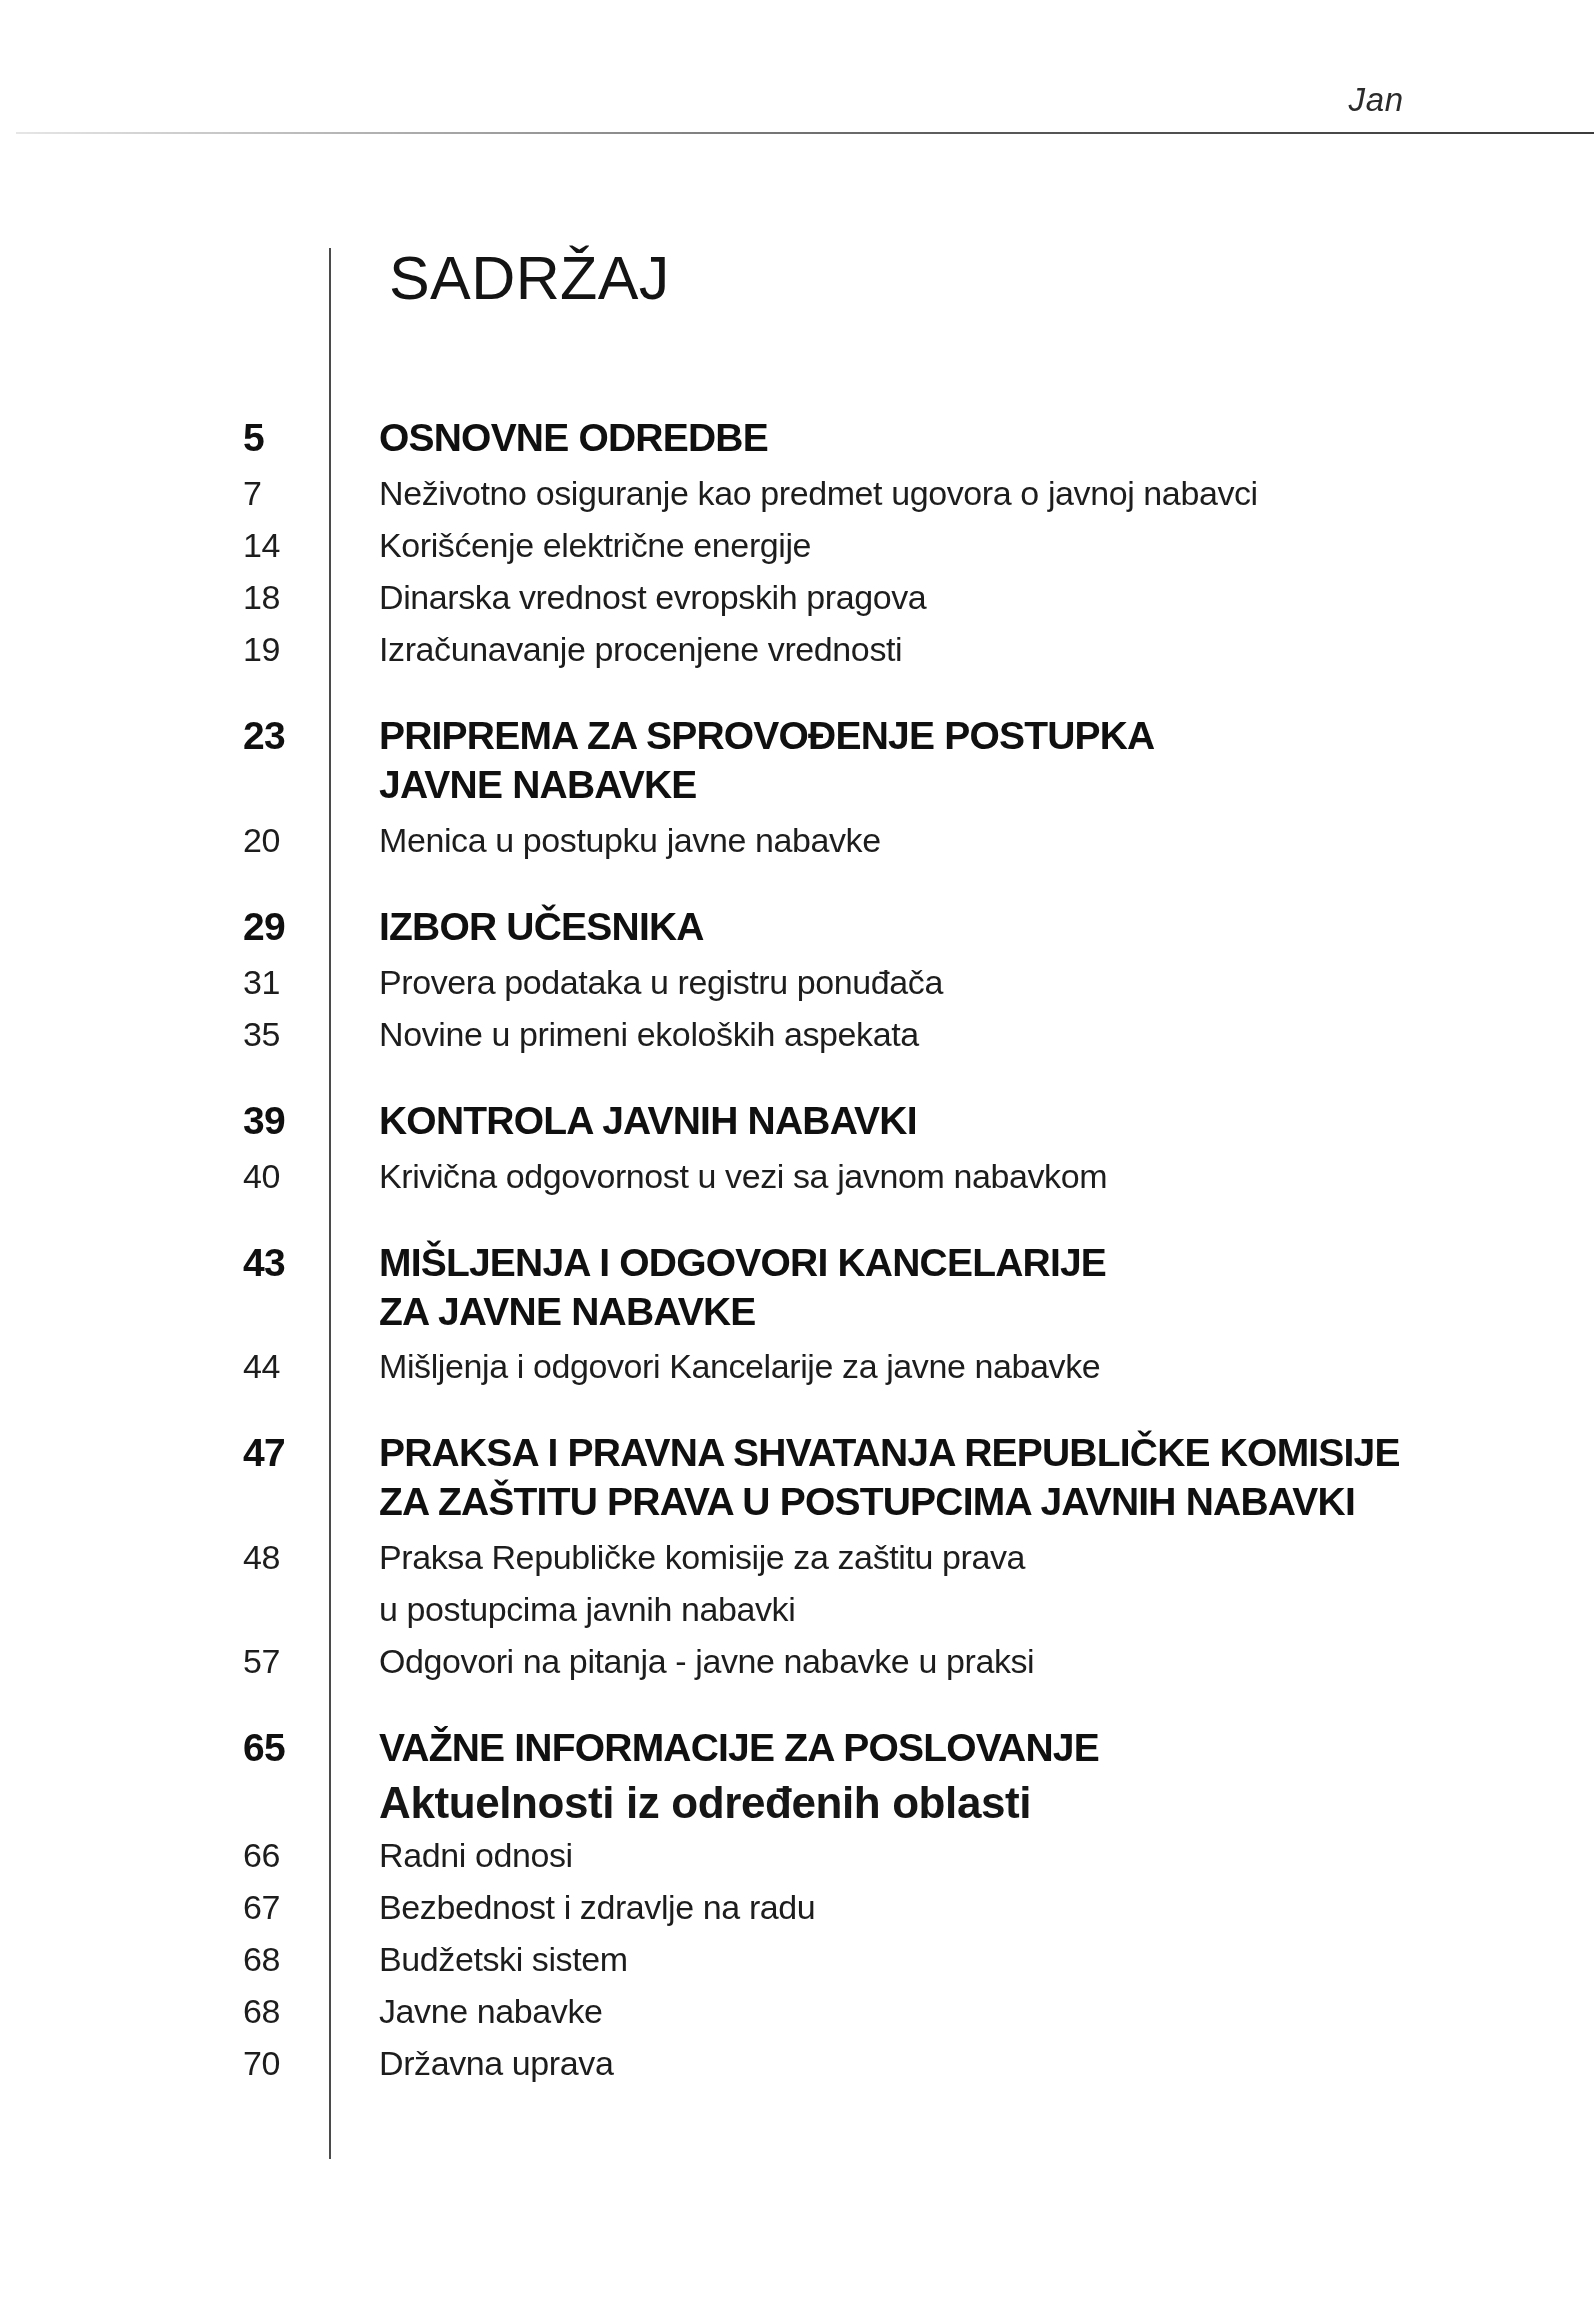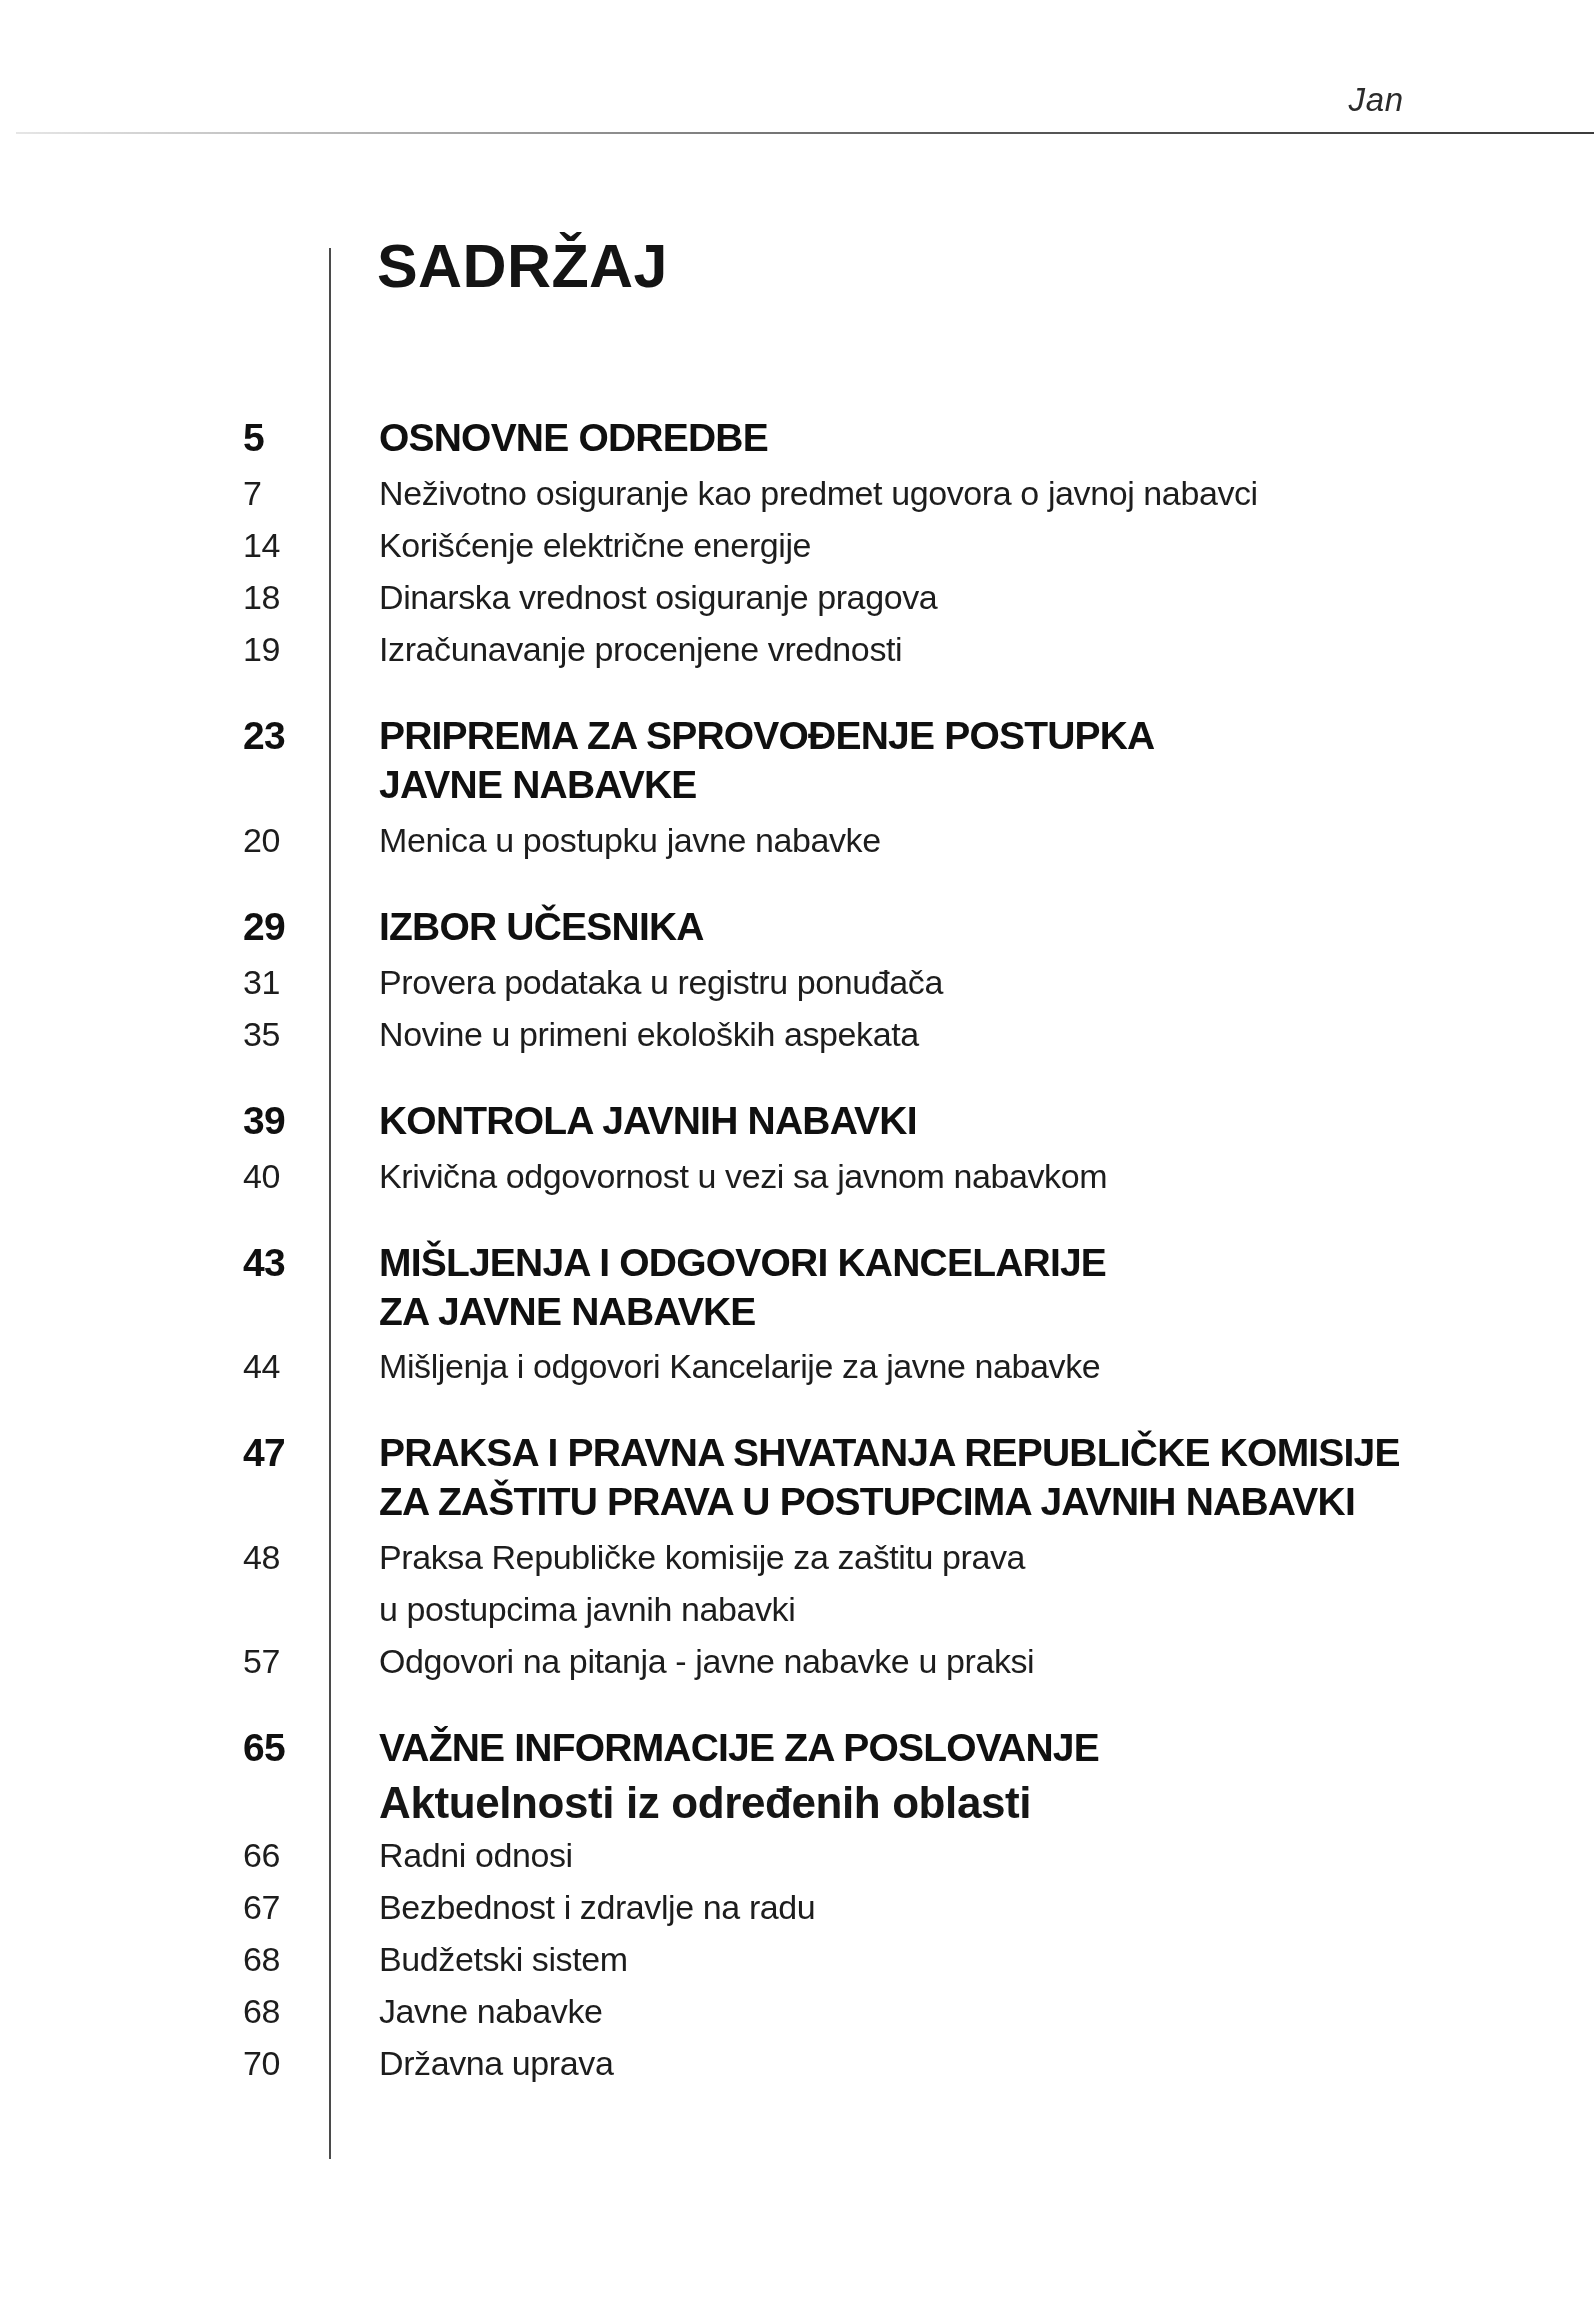--- a/index.html
+++ b/index.html
@@ -35,23 +35,23 @@
     position:absolute;
     left:329px; top:248px;
     width:1.6px; height:1911px;
     background:#4b4b4b;
   }
 
   
   .title {
     position:absolute;
     left:377px; top:236px;
-    margin:0;
+    margin:12px;
     font-size:61px;
-    font-weight:700;
+    font-weight:400;
     letter-spacing:0.4px;
     color:#141414;
     line-height:1;
   }
 
   
   .toc {
     position:absolute;
     left:243px; top:413px;
     width:1302px;
@@ -98,21 +98,21 @@
       </div>
       <div class="row item">
         <span class="num">14</span>
         <div class="txt">
           <div class="line">Korišćenje električne energije</div>
         </div>
       </div>
       <div class="row item">
         <span class="num">18</span>
         <div class="txt">
-          <div class="line">Dinarska vrednost osiguranje pragova</div>
+          <div class="line">Dinarska vrednost evropskih pragova</div>
         </div>
       </div>
       <div class="row item">
         <span class="num">19</span>
         <div class="txt">
           <div class="line">Izračunavanje procenjene vrednosti</div>
         </div>
       </div>
       <div class="row section">
         <span class="num">23</span>

